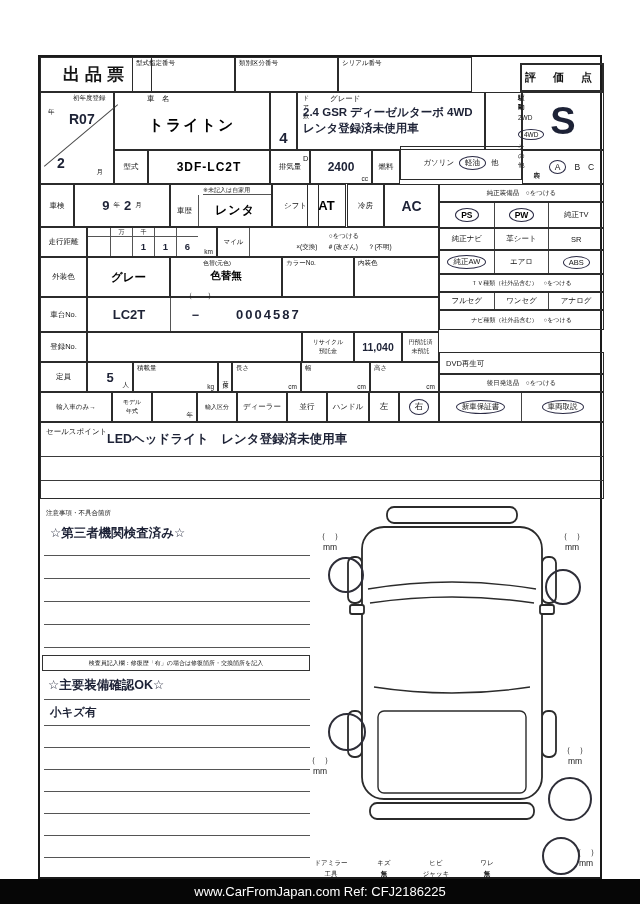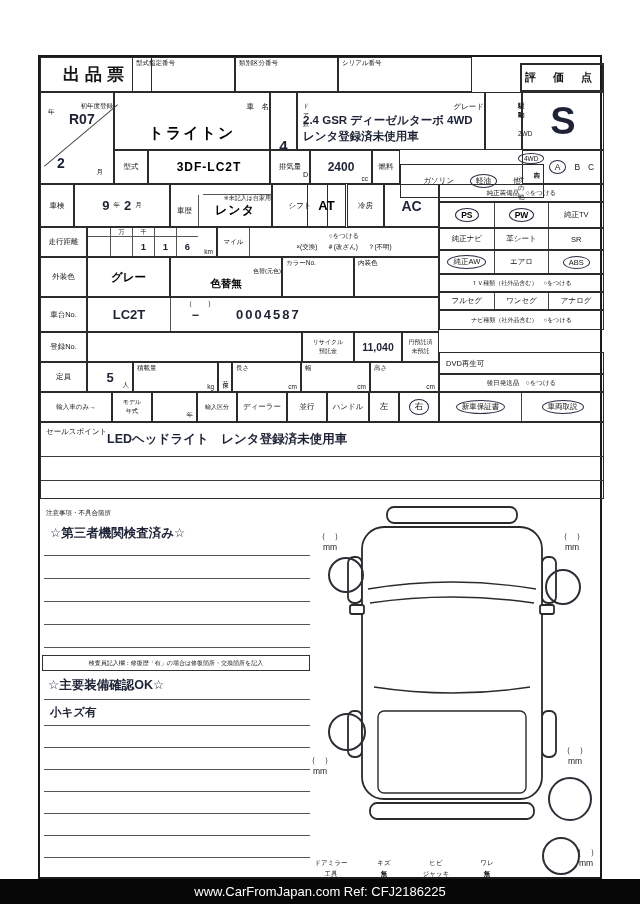--- a/index.html
+++ b/index.html
@@ -9,21 +9,21 @@
   .sheet { position:absolute; left:38px; top:55px; width:564px; height:824px; border:2px solid #1a1a1a; background:#fff; }
   .cell { position:absolute; border:1px solid #2b2b2b; }
   .abs { position:absolute; }
   .c  { display:flex; align-items:center; justify-content:center; }
   .col{ display:flex; flex-direction:column; align-items:center; justify-content:center; }
   .l5 { font-size:6px; }
   .l6 { font-size:6.5px; }
   .l7 { font-size:7.5px; }
   .l8 { font-size:8.5px; }
   .l9 { font-size:9.5px; }
-  .topc { display:block; text-align:right; padding-top:9px;margin-left:32px; }
+  .topc { display:block; text-align:left; padding-top:1px;margin-left:32px; }
   .tl { position:absolute; top:1px; left:3px; }
   .br { position:absolute; bottom:1px; right:3px; }
   .hw { font-weight:700; color:#1d2236; }
   .st { font-weight:700; color:#000000; }
   .circ { display:inline-block; border:1.5px solid #2a2a44; border-radius:50%; padding:1px 5px; }
   .vert { writing-mode:vertical-rl; letter-spacing:1px; }
   .eq3 { display:flex; }
   .eq3 .q { flex:1; display:flex; align-items:center; justify-content:center; }
   .eq3 .q + .q { border-left:1px solid #444; }
   .hline { position:absolute; height:0; border-top:1px solid #3a3a3a; }
@@ -108,21 +108,21 @@
     </div>
     <div class="cell" style="left:270px;top:93px;width:62px;height:34px">
       <div class="c" style="height:100%">
           <span class="hw" style="font-size:12px">2400</span>
         </div>
       <span class="l6 br">cc</span>
     </div>
     <div class="cell c" style="left:332px;top:93px;width:28px;height:34px">
       <span class="l7">燃料</span>
     </div>
-    <div class="cell c" style="left:360px;top:107px;width:144px;height:34px;gap:16px">
+    <div class="cell c" style="left:360px;top:89px;width:122px;height:34px;gap:5px">
       <span class="l7">ガソリン</span>
       <span class="circ l7">軽油</span>
       <span class="l7">他</span>
     </div>
     <div class="cell c" style="left:482px;top:93px;width:82px;height:34px;gap:8px">
       <span class="l6 vert">内装</span>
       <span class="circ l8">A</span>
       <span class="l8">B</span>
       <span class="l8">C</span>
     </div>
@@ -140,21 +140,21 @@
       <div class="l5 topc" style="border-bottom:1px solid #555;height:10px">※未記入は自家用</div>
       <div style="display:flex;height:31px">
         <div class="c" style="width:28px;border-right:1px solid #555">
             <span class="l7">車歴</span>
           </div>
         <div class="c" style="flex:1">
             <span class="st" style="font-size:12px;letter-spacing:1px">レンタ</span>
           </div>
       </div>
     </div>
-    <div class="cell c" style="left:232px;top:127px;width:56px;height:43px">
+    <div class="cell c" style="left:232px;top:127px;width:47px;height:43px">
       <span class="l7">シフト</span>
     </div>
     <div class="cell c" style="left:267px;top:127px;width:39px;height:43px">
       <span class="st" style="font-size:13px">AT</span>
     </div>
     <div class="cell c" style="left:307px;top:127px;width:37px;height:43px">
       <span class="l7">冷房</span>
     </div>
     <div class="cell c" style="left:344px;top:127px;width:55px;height:43px">
       <span class="hw" style="font-size:14px">AC</span>

